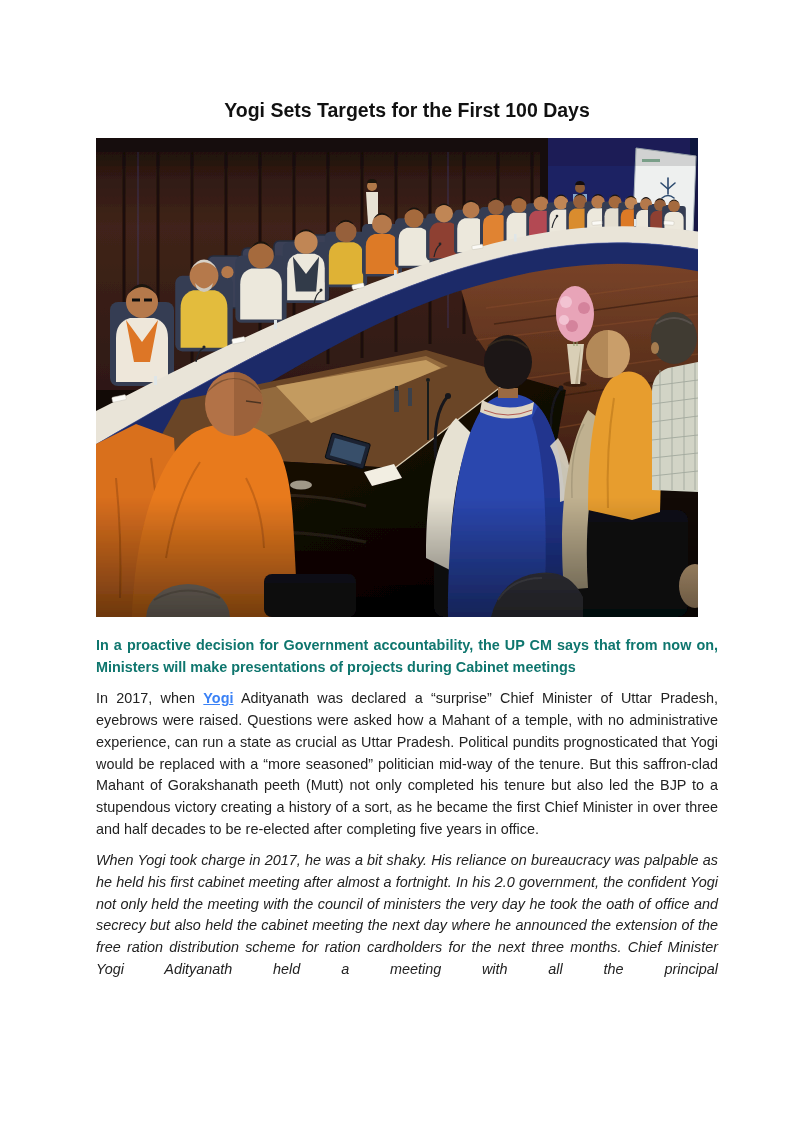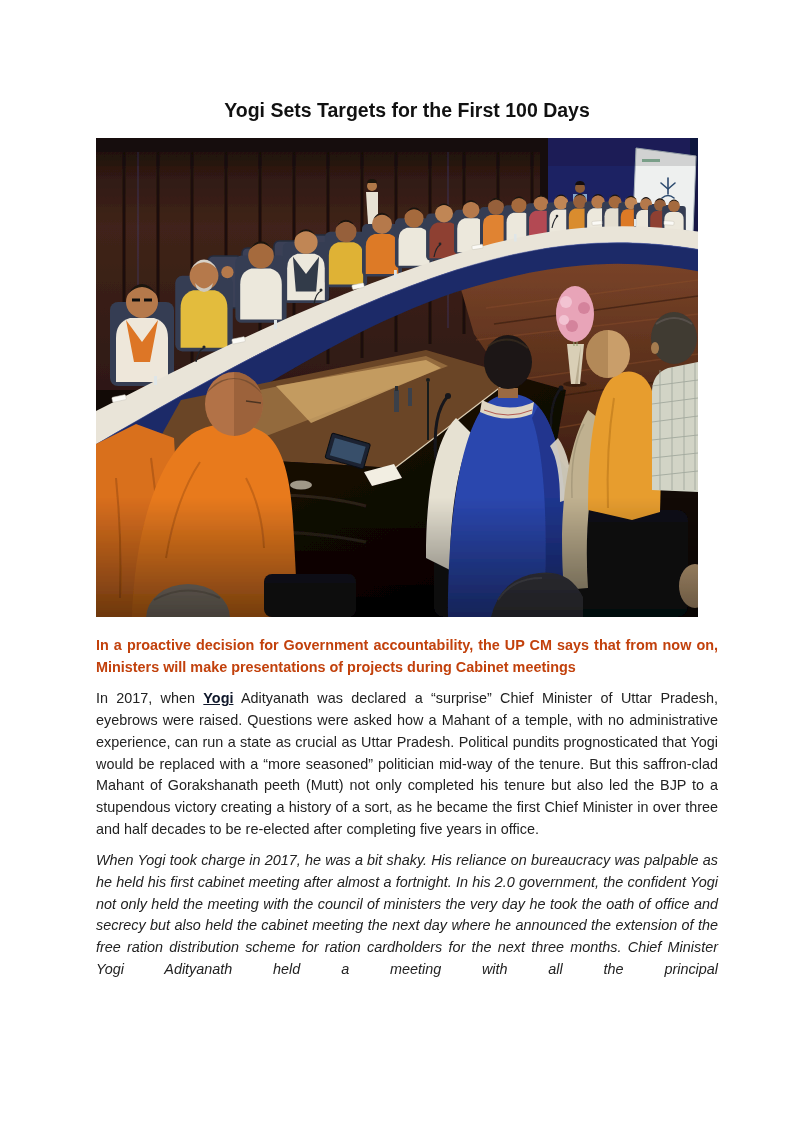--- a/index.html
+++ b/index.html
@@ -24,24 +24,24 @@
     color:#111111;
   }
   figure.photo {
     margin:0; padding:0;
     width:602px; height:479px;
     overflow:hidden;
     background:#120a06;
   }
   figure.photo svg { display:block; }
   p { font-size:14.4px; line-height:21.7px; text-align:justify; margin:10px 0 0 0; }
-  p.lead { font-weight:700; margin-top:18px; color:#c2410c; }
+  p.lead { font-weight:700; margin-top:18px; color:#0f766e; }
   p.body { color:#222222; }
   p.p2 { text-align-last:justify;font-style:italic; }
-  a.yogi-link { color:#0f172a; font-weight:700; text-decoration:underline; cursor:pointer; }
+  a.yogi-link { color:#3b82f6; font-weight:700; text-decoration:underline; cursor:pointer; }
 </style>
 </head>
 <body>
 
 <div class="page">
 
   <h1 class="title">Yogi Sets Targets for the First 100 Days</h1>
 
   <figure class="photo">
     <svg width="602" height="479" viewBox="0 0 602 479" xmlns="http://www.w3.org/2000/svg">

